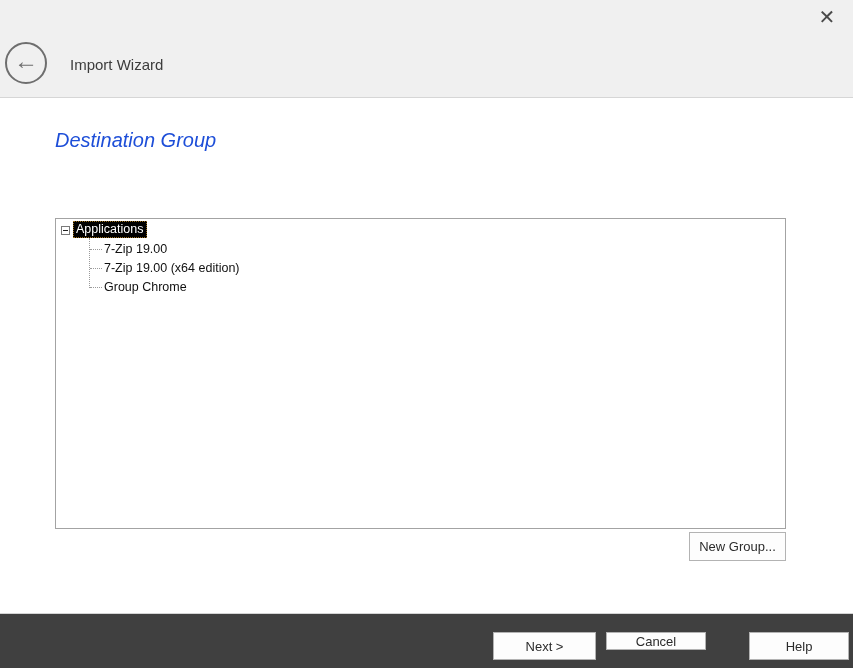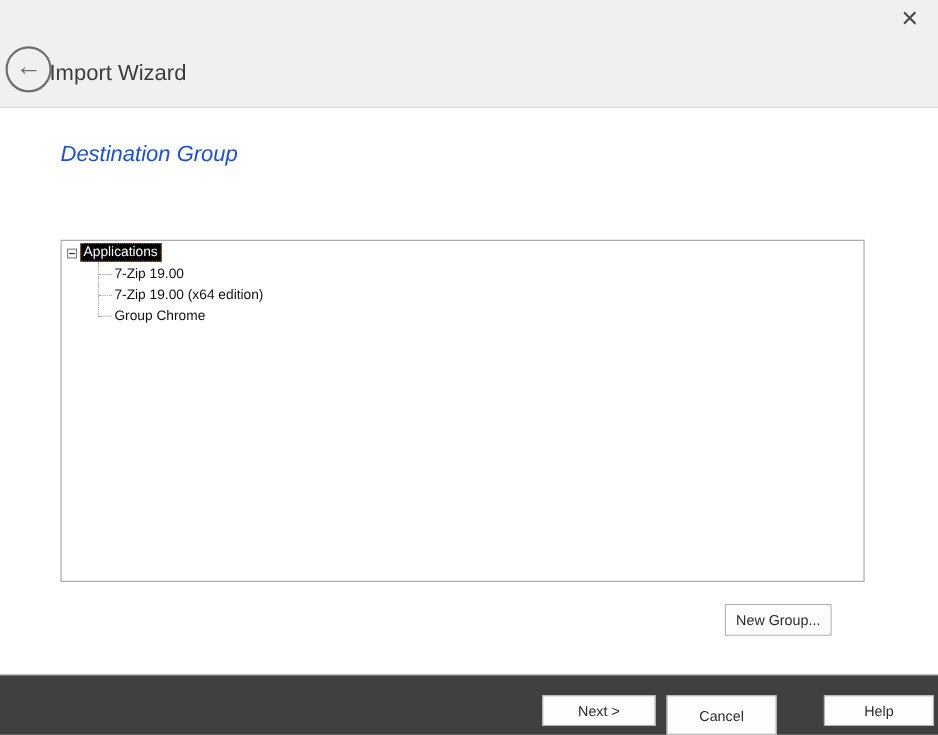--- a/index.html
+++ b/index.html
@@ -12,21 +12,21 @@
   .header { position:absolute; left:0; top:0; width:853px; height:98px;
             background:#f0f0f0; border-bottom:1px solid #d6d6d6; }
   .close-btn { position:absolute; left:810px; top:2px; width:34px; height:30px;
                display:flex; align-items:center; justify-content:center;
                font-size:20px; color:#4a4a4a; cursor:pointer; background:transparent; border:none; }
   .back-btn { position:absolute; left:5px; top:42px; width:42px; height:42px;
               border:2.5px solid #6e6e6e; border-radius:50%; background:transparent;
               display:flex; align-items:center; justify-content:center;
               color:#6e6e6e; font-size:24px; line-height:1; cursor:pointer; }
   .back-btn .arrow { position:relative; top:-2px; }
-  .header-title { position:absolute; left:45px; top:56px; font-size:20px; color:#3c3c3c; }
+  .header-title { position:absolute; left:70px; top:56px; font-size:15px; color:#3c3c3c; }
 
   
   .page-heading { position:absolute; left:55px; top:129px; font-size:20px;
                   font-weight:400; color:#1d4ed8;font-style:italic; }
   .page-subtitle { position:absolute; left:55px; top:183px; font-size:12.5px; color:#1c1c1c; }
 
   .treebox { position:absolute; left:55px; top:218px; width:731px; height:311px;
              border:1px solid #a3a3a3; background:#ffffff; font-size:12.5px; color:#111; }
   .tree-inner { position:relative; width:100%; height:100%; overflow:hidden; }
 
@@ -44,27 +44,27 @@
   .hstub.s1 { top:30px; } .hstub.s2 { top:49px; } .hstub.s3 { top:68px; }
 
   .tree-child { position:absolute; left:48px; height:18px; line-height:18px;
                 white-space:nowrap; color:#101010; cursor:default; }
   .tree-child.c1 { top:21px; } .tree-child.c2 { top:40px; } .tree-child.c3 { top:59px; }
 
   
   .btn { position:absolute; background:#fdfdfd; border:1px solid #b3b3b3;
          font-family:"Liberation Sans", sans-serif; font-size:13px; color:#2b2b2b;
          cursor:pointer; display:flex; align-items:center; justify-content:center; }
-  .new-group-btn { left:659px; top:532px; width:97px; height:29px;margin-top:17px; }
+  .new-group-btn { left:689px; top:532px; width:97px; height:29px; }
 
   
   .footer { position:absolute; left:0; top:613px; width:853px; height:55px;
             background:#404040; border-top:1px solid #d4d4d4; }
   .next-btn   { left:493px; top:18px; width:103px; height:28px; }
-  .cancel-btn { left:606px; top:18px; width:100px; height:36px; }
+  .cancel-btn { left:606px; top:18px; width:100px; height:18px; }
   .help-btn   { left:720px; top:18px; width:100px; height:28px;margin-left:29px; }
 </style>
 </head>
 <body>
 
 <div class="window">
 
   <div class="header">
     <button class="back-btn">
       <span class="arrow">←</span>

